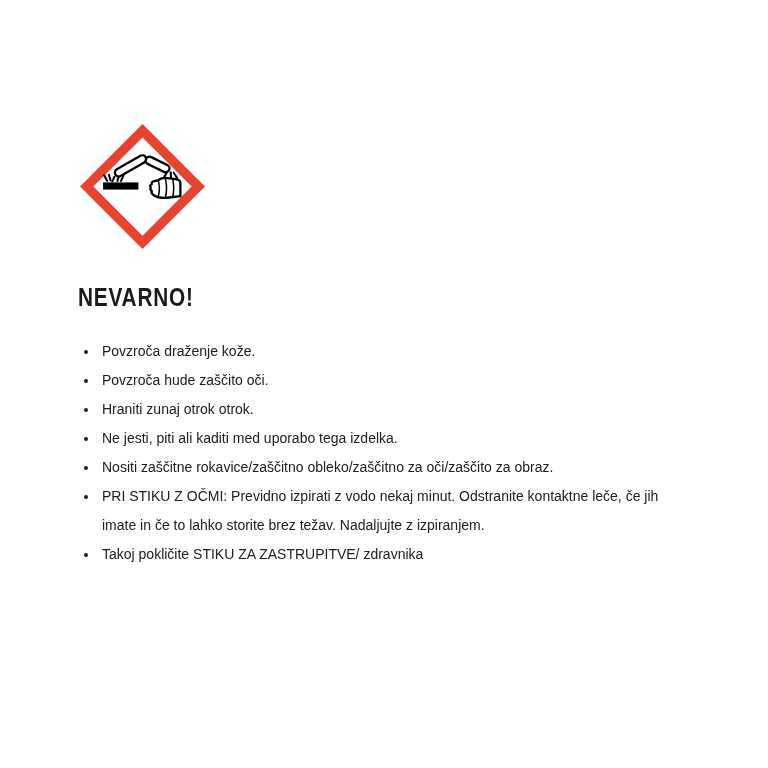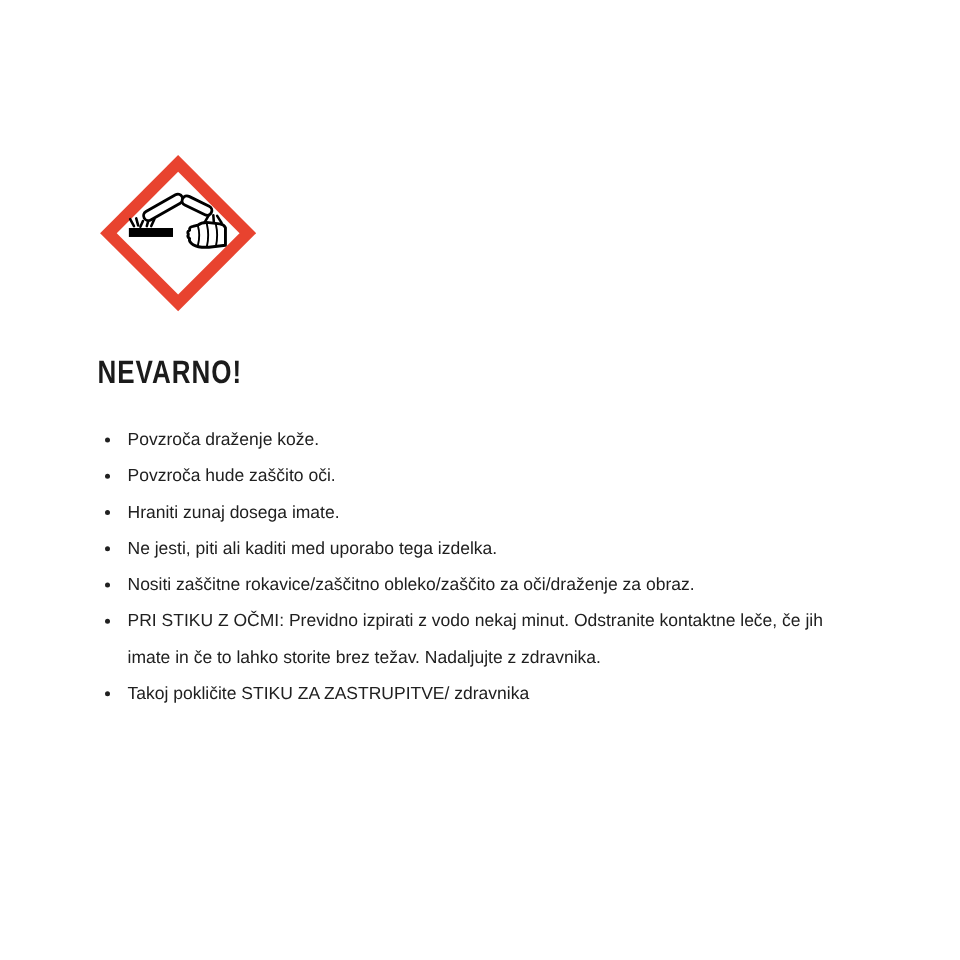--- a/index.html
+++ b/index.html
@@ -87,20 +87,20 @@
         <path d="M318,234 Q326,262 318,294 M346,228 Q354,262 346,297 M374,228 Q382,262 374,297" stroke-width="6"></path>
       </g>
     </svg>
   </div>
 
   <div class="signal-word">NEVARNO!</div>
 
   <ul class="hazard-list">
       <li>Povzroča draženje kože.</li>
       <li>Povzroča hude zaščito oči.</li>
-      <li>Hraniti zunaj dosega imate.</li>
+      <li>Hraniti zunaj otrok otrok.</li>
       <li>Ne jesti, piti ali kaditi med uporabo tega izdelka.</li>
-      <li>Nositi zaščitne rokavice/zaščitno obleko/zaščito za oči/draženje za obraz.</li>
-      <li>PRI STIKU Z OČMI: Previdno izpirati z vodo nekaj minut. Odstranite kontaktne leče, če jih imate in če to lahko storite brez težav. Nadaljujte z zdravnika.</li>
+      <li>Nositi zaščitne rokavice/zaščitno obleko/zaščitno za oči/zaščito za obraz.</li>
+      <li>PRI STIKU Z OČMI: Previdno izpirati z vodo nekaj minut. Odstranite kontaktne leče, če jih imate in če to lahko storite brez težav. Nadaljujte z izpiranjem.</li>
       <li>Takoj pokličite STIKU ZA ZASTRUPITVE/ zdravnika</li>
     </ul>
 
 </div>
 
 </body></html>

